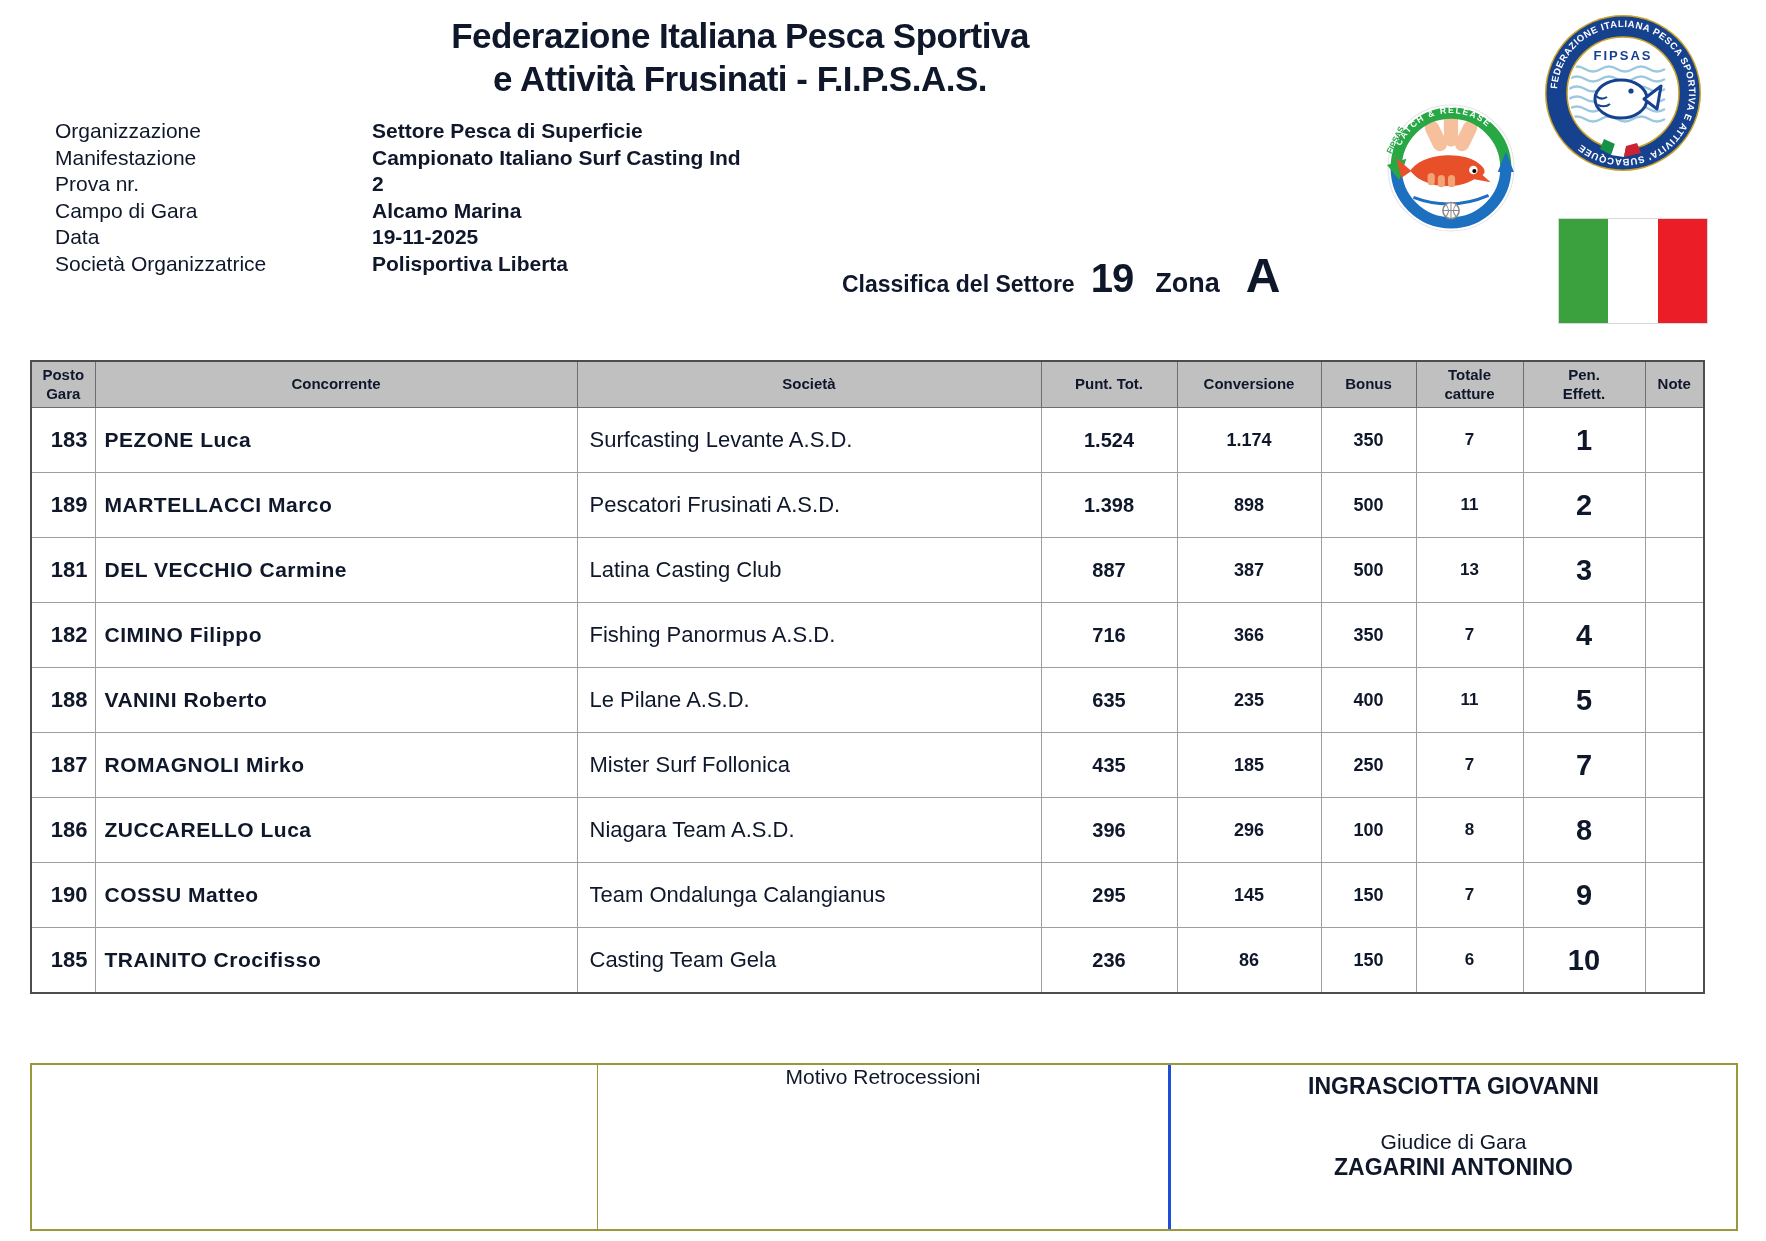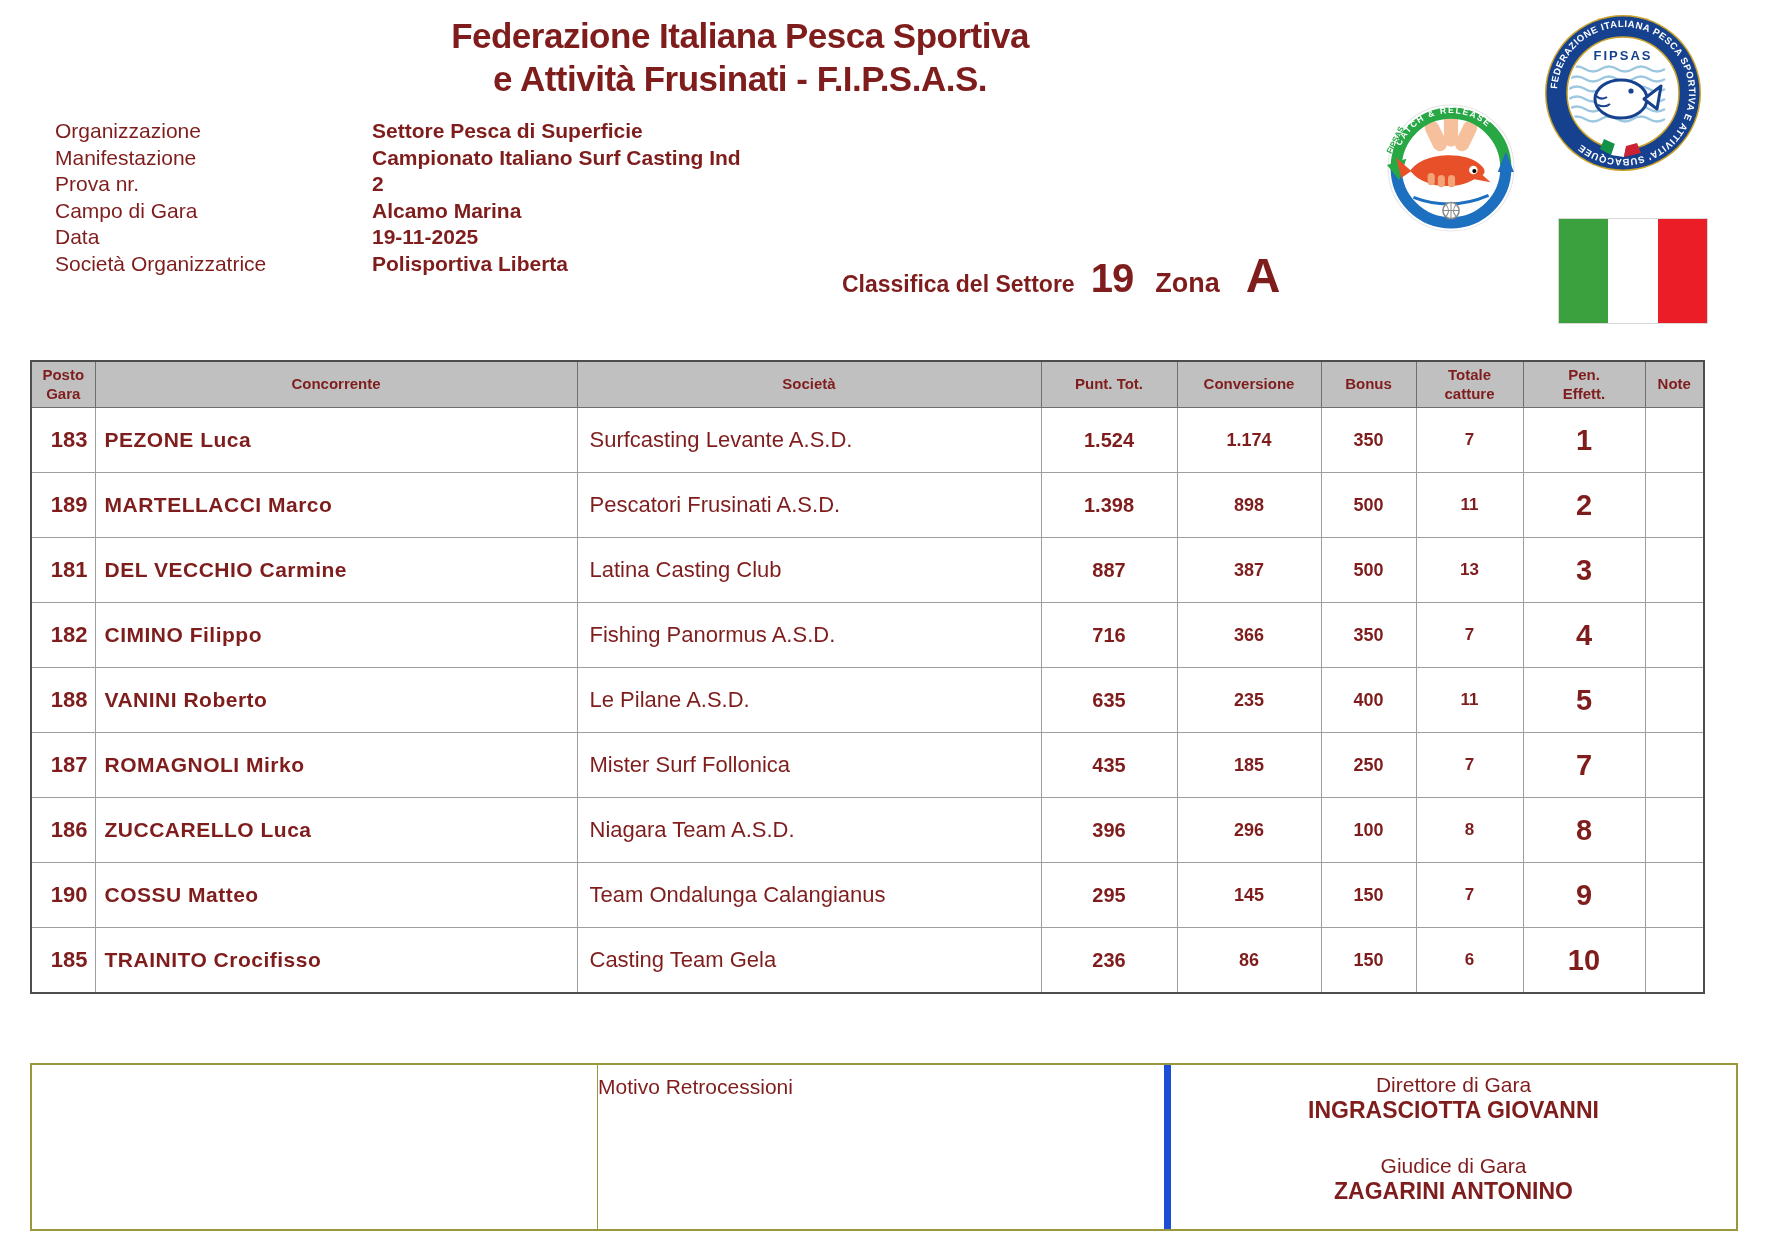--- a/index.html
+++ b/index.html
@@ -1,17 +1,17 @@
 <!DOCTYPE html>
 <html><head>
 <meta charset="utf-8">
 <style>
   html,body{margin:0;padding:0;background:#fff;}
   .page{position:relative;width:1766px;height:1241px;background:#fff;overflow:hidden;
-        font-family:"Liberation Sans","DejaVu Sans",sans-serif;color:#7f1d1d;}
+        font-family:"Liberation Sans","DejaVu Sans",sans-serif;color:#0f172a;}
 
   
   .title{position:absolute;left:330px;top:14px;width:820px;text-align:center;
          font-weight:bold;font-size:35px;line-height:1.24;letter-spacing:-0.5px;}
   .meta{position:absolute;left:55px;top:118px;font-size:21px;line-height:26.5px;}
   .meta-row{white-space:nowrap;}
   .meta-label{display:inline-block;width:317px;}
   .meta-value{font-weight:bold;}
 
   .classifica{position:absolute;left:842px;top:248px;display:flex;align-items:baseline;white-space:nowrap;}
@@ -41,21 +41,21 @@
   td.c-conv,td.c-bonus{text-align:center;font-weight:bold;font-size:18px;margin-left:12px;}
   td.c-catt{text-align:center;font-size:17px;font-weight:bold;}
   td.c-pen{text-align:center;font-weight:bold;font-size:29px;}
   td.c-note{font-size:16px;}
 
   
   .footer{position:absolute;left:30px;top:1063px;width:1708px;height:168px;
           border:2px solid #99993c;box-sizing:border-box;display:flex;}
   .f-cell{box-sizing:border-box;}
   .f-left{width:566px;border-right:1px solid #99993c;}
-  .f-mid{width:573px;border-right:7px solid #1d4ed8;text-align:left;padding-top:10px;font-size:21px;}
+  .f-mid{width:573px;border-right:3px solid #1d4ed8;text-align:center;font-size:21px;}
   .f-right{flex:1;text-align:center;padding-top:8px;}
   .f-role{font-size:21px;}
   .f-name{font-size:23px;font-weight:bold;}
   .f-gap{height:30px;}
 </style>
 </head>
 <body>
 
 <div class="page">
 
@@ -305,21 +305,20 @@
       </tr>
     </tbody>
   </table>
 
   <div class="footer">
     <div class="f-cell f-left"></div>
     <div class="f-cell f-mid">
       <span>Motivo Retrocessioni</span>
     </div>
     <div class="f-cell f-right">
-      <div class="f-role">Direttore di Gara</div>
       <div class="f-name">INGRASCIOTTA GIOVANNI</div>
       <div class="f-gap"></div>
       <div class="f-role">Giudice di Gara</div>
       <div class="f-name">ZAGARINI ANTONINO</div>
     </div>
   </div>
 
 </div>
 
 </body></html>

